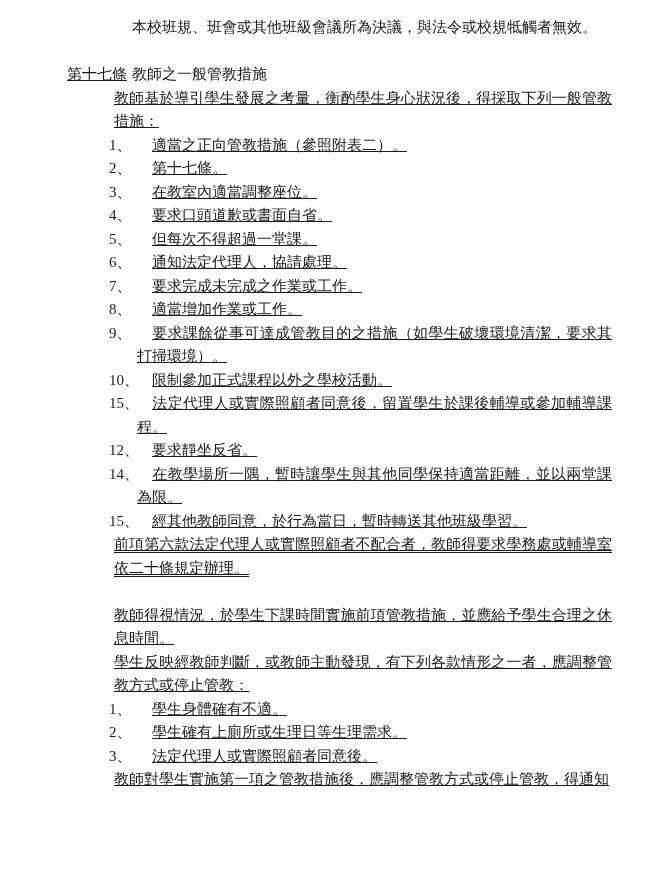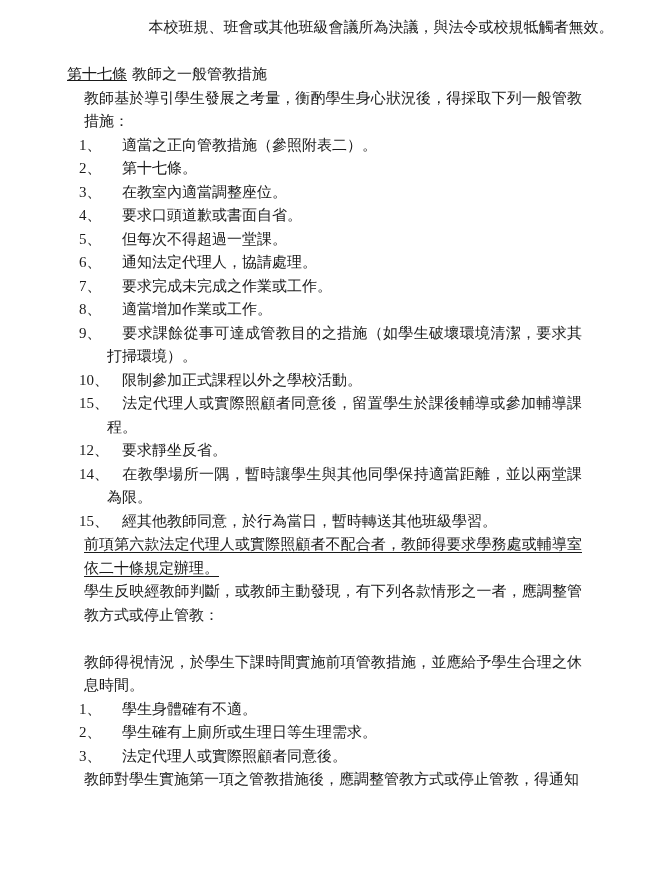--- a/index.html
+++ b/index.html
@@ -17,35 +17,35 @@
   .page {
     width: 665px;
     height: 878px;
     padding-top: 16px;
     position: relative;
     overflow: hidden;
   }
   .intro {
     margin: 0 0 8px 132px;
     width: 498px;
-    text-align: center;
   }
   .article-heading {
     margin: 23.5px 0 0 67px;
     display: flex;
   }
   .article-num {
     display: inline-block;
     width: 65px;
     flex: 0 0 65px;
     text-decoration: underline;
   }
   .body {
-    margin-left: 84px;
+    margin-left: 114px;
     width: 498px;
+    text-decoration: underline;
   }
   .para {
     margin: 0;
     text-align: justify;
   }
   .para.gap-above {
     margin-top: 23.5px;
   }
   .underlined {
     text-decoration: underline;
@@ -95,23 +95,23 @@
       <li><span class="num">9、</span><span>要求課餘從事可達成管教目的之措施（如學生破壞環境清潔，要求其打掃環境）。</span></li>
       <li><span class="num">10、</span><span>限制參加正式課程以外之學校活動。</span></li>
       <li><span class="num">15、</span><span>法定代理人或實際照顧者同意後，留置學生於課後輔導或參加輔導課程。</span></li>
       <li><span class="num">12、</span><span>要求靜坐反省。</span></li>
       <li><span class="num">14、</span><span>在教學場所一隅，暫時讓學生與其他同學保持適當距離，並以兩堂課為限。</span></li>
       <li><span class="num">15、</span><span>經其他教師同意，於行為當日，暫時轉送其他班級學習。</span></li>
     </ol>
 
     <p class="para underlined">前項第六款法定代理人或實際照顧者不配合者，教師得要求學務處或輔導室依二十條規定辦理。</p>
 
+    <p class="para gap-above">教師得視情況，於學生下課時間實施前項管教措施，並應給予學生合理之休息時間。</p>
+
     <p class="para">學生反映經教師判斷，或教師主動發現，有下列各款情形之一者，應調整管教方式或停止管教：</p>
-
-    <p class="para gap-above">教師得視情況，於學生下課時間實施前項管教措施，並應給予學生合理之休息時間。</p>
 
     <ol class="num-list">
       <li><span class="num">1、</span><span>學生身體確有不適。</span></li>
       <li><span class="num">2、</span><span>學生確有上廁所或生理日等生理需求。</span></li>
       <li><span class="num">3、</span><span>法定代理人或實際照顧者同意後。</span></li>
     </ol>
 
     <p class="para">教師對學生實施第一項之管教措施後，應調整管教方式或停止管教，得通知</p>
 
   </div>

